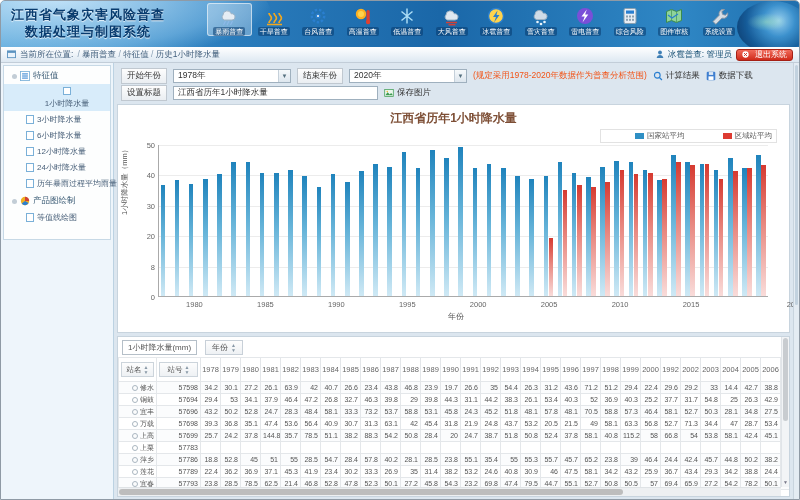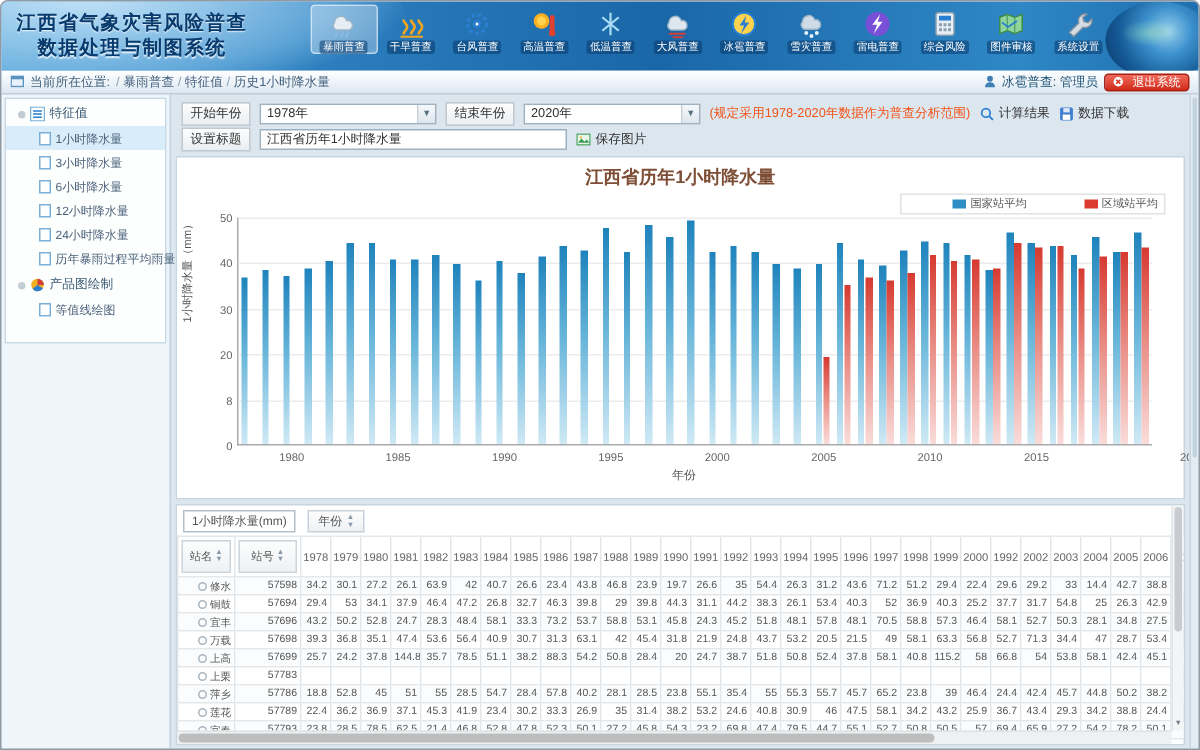--- a/index.html
+++ b/index.html
@@ -36,21 +36,21 @@
     background:linear-gradient(180deg,#f06a5a,#d02a1a); color:#fff; font-size:8px; padding:4px 5px; height:12px; }
 
   
   .body-row { flex:1; display:flex; overflow:hidden; }
   .sidebar { width:113px; flex:0 0 113px; background:#eef5fb; border-right:1px solid #bcd2e2; display:flex; flex-direction:column; }
   .sb-panel { background:#fdfefe; border:1px solid #c7d9e6; margin:2px; flex:0 0 auto; padding-bottom:14px; }
   .sb-head { display:flex; align-items:center; gap:4px; color:#1464a0; font-weight:bold; font-size:10.5px; padding:6px 6px 5px 8px;
     border-bottom:1px solid #dce8f1; }
   .sb-group { display:flex; align-items:center; gap:3px; font-size:8.5px; color:#3a5a74; padding:4px 2px 2px 8px; cursor:pointer; }
   .sb-leaf { display:flex; align-items:center; gap:3px; font-size:8px; color:#4a617a; padding:2.5px 2px 2.5px 22px; cursor:pointer; white-space:nowrap; }
-  .sb-leaf.active { background:#d8ecfa; }
+  .sb-leaf.active { background:#d8ecfa;flex-direction:column; }
   .leaf-ico { width:8px; height:9px; border:1px solid #7ab0d8; background:#fff; flex:0 0 8px; }
   .dot { width:5px; height:5px; border-radius:50%; background:#c2cdd6; flex:0 0 5px; }
 
   .main { flex:1; display:flex; flex-direction:column; padding:2px 3px; overflow:hidden; }
   .win-scroll { width:6px; flex:0 0 6px; background:#e4ecf3; border-left:1px solid #c8d4de; position:relative; }
   .win-thumb { position:absolute; left:1px; right:1px; top:2px; height:55%; background:#c2d2df; border-radius:2px; }
 
   
   .filters { padding:2px 4px 3px 4px; }
   .frow { display:flex; align-items:center; gap:6px; height:17px; }
@@ -88,21 +88,21 @@
     padding:1px 6px; display:flex; align-items:center; gap:3px; cursor:pointer; }
   .arrows { font-size:5px; color:#8898a6; line-height:5px; display:flex; flex-direction:column; }
   table.grid { border-collapse:collapse; table-layout:fixed; width:682px; }
   table.grid th, table.grid td { border:1px solid #e4e7ea; font-weight:normal; overflow:hidden; white-space:nowrap; }
   table.grid th { height:24px; font-size:7.5px; color:#666; text-align:center; background:#fff; }
   table.grid td { height:12px; font-size:7px; color:#555; text-align:right; padding:0 2px; }
   td.name-cell { text-align:left; color:#445; padding-left:2px; }
   td.id-cell { text-align:left; color:#667; }
   tbody tr:nth-child(odd) { background:#fbfcfd; }
   .hd-mini { display:flex; align-items:center; justify-content:center; gap:2px; border:1px solid #ccd4db; margin:2px;
-    background:linear-gradient(180deg,#fdfdfd,#eef1f4); height:22px; cursor:pointer; font-size:7.5px; color:#555; }
+    background:linear-gradient(180deg,#fdfdfd,#eef1f4); height:15px; cursor:pointer; font-size:7.5px; color:#555; }
   .radio-ico { display:inline-block; width:6px; height:6px; border:1px solid #aab6c0; border-radius:50%; margin-right:2px; vertical-align:-1px; }
   .hscroll { position:absolute; left:0; right:8px; bottom:0; height:9px; background:#eef0f2; border-top:1px solid #dfe3e6; }
   .hthumb { position:absolute; left:1px; top:1px; bottom:1px; width:76%; background:#bdbdbd; border-radius:4px; }
   .vscroll { position:absolute; right:0; top:0; bottom:9px; width:8px; background:#f2f4f6; border-left:1px solid #e0e4e8; }
   .vthumb { position:absolute; top:1px; left:1px; right:1px; height:55%; background:#c8ccd0; border-radius:3px; }
   .varrow { position:absolute; bottom:0; left:0; right:0; height:9px; font-size:5px; color:#778; text-align:center; line-height:9px; }
   svg { display:block; }
 </style>
 </head>
 <body>

